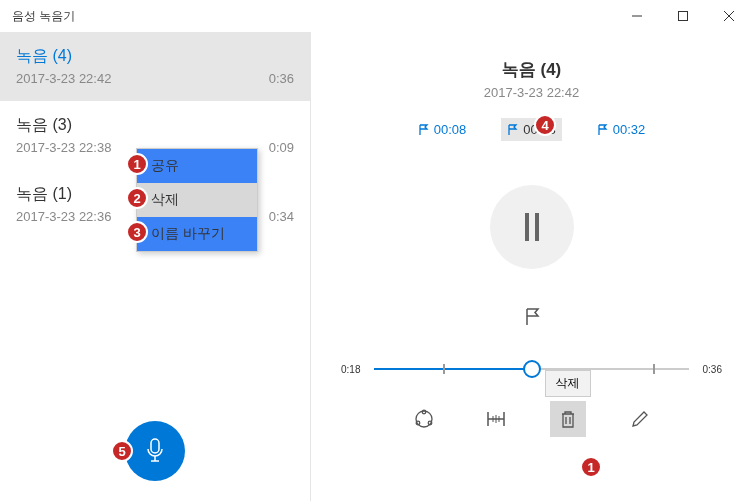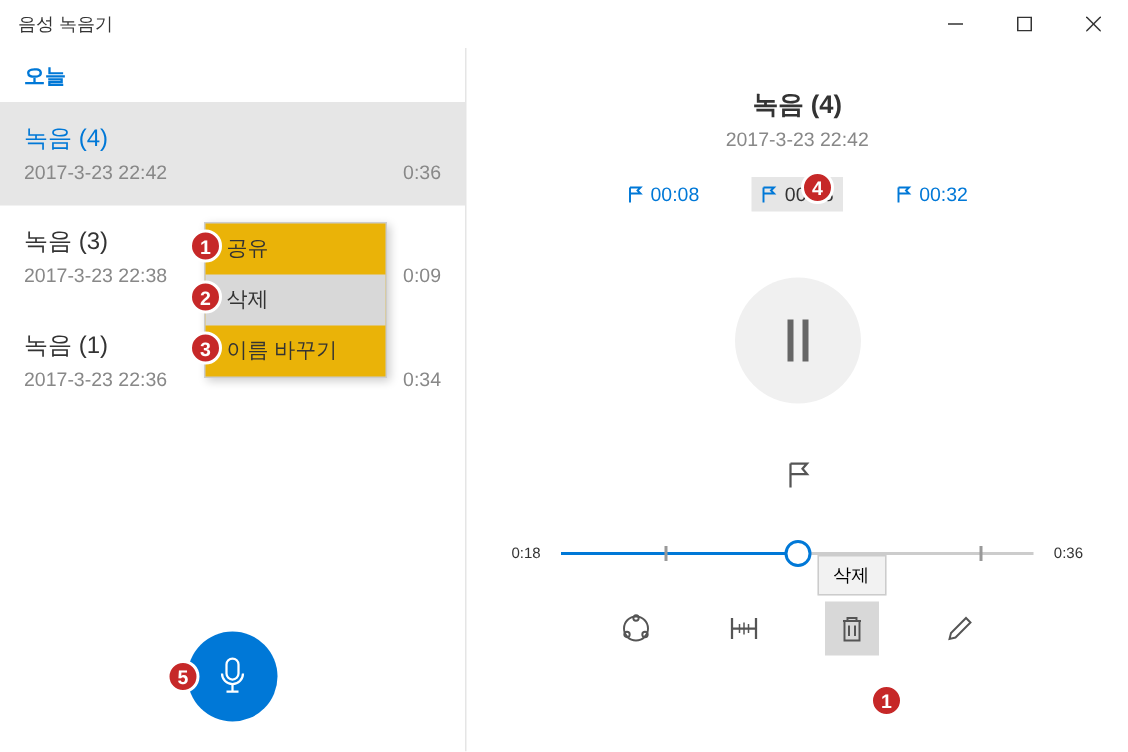--- a/index.html
+++ b/index.html
@@ -14,21 +14,21 @@
 .sidebar { width: 311px; border-right: 1px solid #e5e5e5; display: flex; flex-direction: column; position: relative; }
 .section-header { padding: 10px 16px 8px; color: #0078d7; font-size: 14px; font-weight: 600; }
 .rec-list { flex: 1; overflow: hidden; }
 .rec-item { padding: 14px 16px; display: flex; justify-content: space-between; align-items: flex-end; border-bottom: 1px solid transparent; }
 .rec-item.selected { background: #e6e6e6; }
 .rec-item .title { font-size: 16px; color: #333; }
 .rec-item.selected .title { color: #0078d7; }
 .rec-item .sub { font-size: 13px; color: #888; margin-top: 4px; }
 .rec-item .dur { font-size: 13px; color: #888; }
 
-.context-menu { position: absolute; top: 116px; left: 136px; width: 122px; background: #eab308; border: 1px solid #ccc; box-shadow: 2px 2px 6px rgba(0,0,0,0.2); z-index: 20; }
+.context-menu { position: absolute; top: 116px; left: 136px; width: 122px; background: #3b82f6; border: 1px solid #ccc; box-shadow: 2px 2px 6px rgba(0,0,0,0.2); z-index: 20; }
 .context-item { padding: 8px 14px; font-size: 14px; color: #333; }
 .context-item.hovered { background: #d8d8d8; }
 
 .record-btn { position: absolute; bottom: 20px; left: 50%; transform: translateX(-50%); width: 60px; height: 60px; border-radius: 50%; background: #0078d7; display: flex; align-items: center; justify-content: center; }
 
 .detail { flex: 1; padding: 20px 24px 0; position: relative; display: flex; flex-direction: column; align-items: center; }
 .detail-title { font-size: 17px; font-weight: 600; color: #333; margin-top: 6px; }
 .detail-sub { font-size: 13px; color: #888; margin-top: 4px; }
 .markers { display: flex; gap: 29px; margin-top: 18px; }
 .marker { display: flex; align-items: center; gap: 4px; font-size: 13px; color: #0078d7; padding: 4px 6px; }
@@ -78,21 +78,20 @@
   <div class="titlebar-btn">
     <svg width="10" height="10">
         <line x1="0" y1="0" x2="10" y2="10" stroke="#333" stroke-width="1"></line>
         <line x1="10" y1="0" x2="0" y2="10" stroke="#333" stroke-width="1"></line>
       </svg>
   </div>
 </div>
 
 <div class="content">
   <div class="sidebar">
-    <div class="section-header">오늘</div>
 
     <div class="rec-list">
       <div class="rec-item selected">
         <div>
           <div class="title">녹음 (4)</div>
           <div class="sub">2017-3-23 22:42</div>
         </div>
         <div class="dur">0:36</div>
       </div>
       <div class="rec-item">

